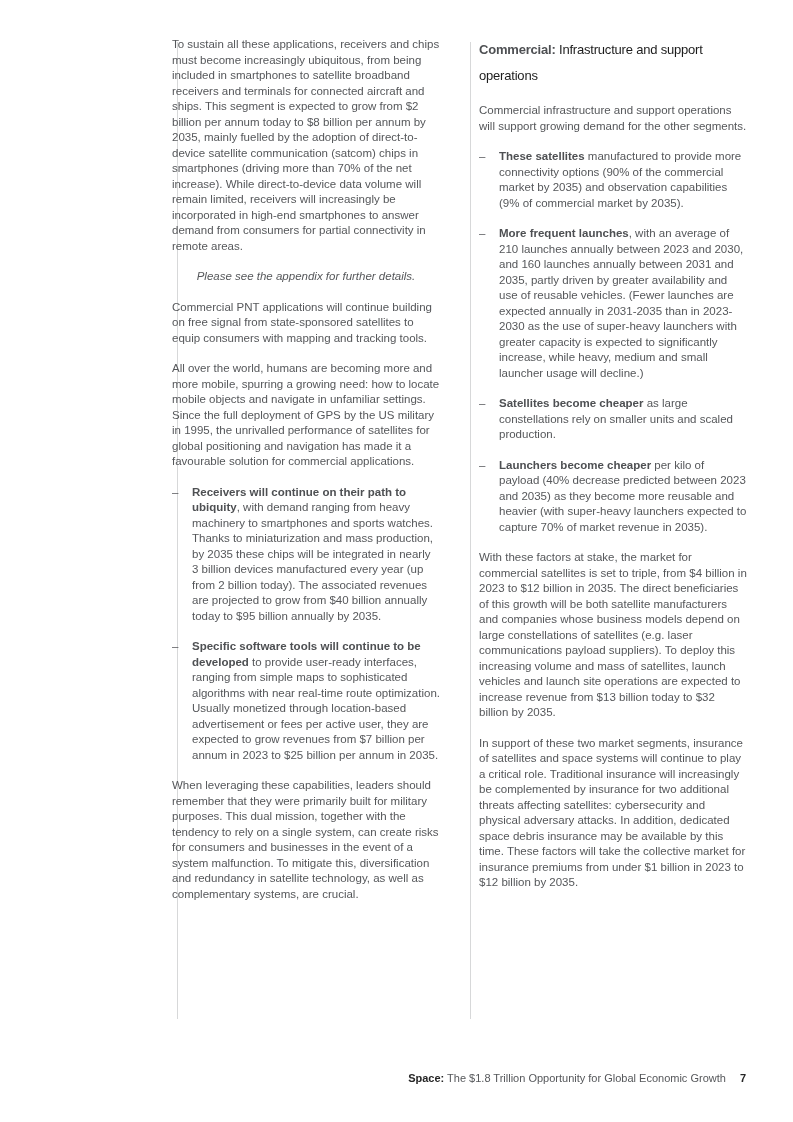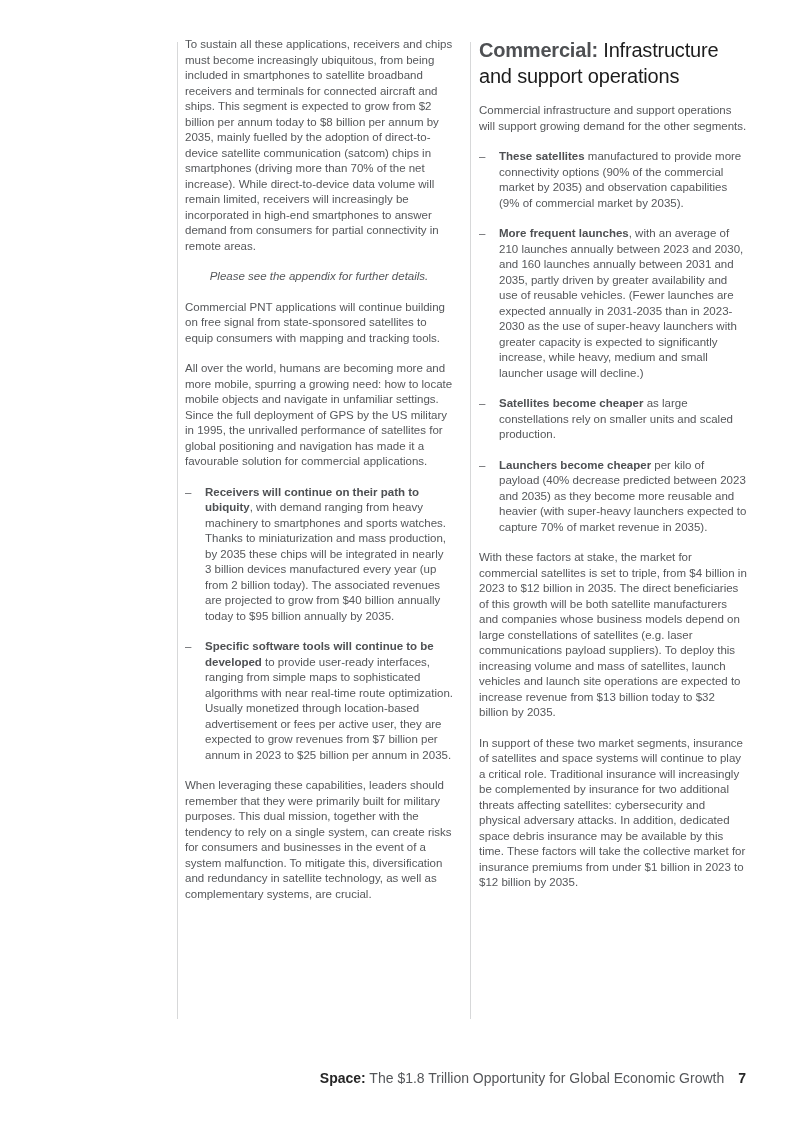--- a/index.html
+++ b/index.html
@@ -21,30 +21,30 @@
   #rule-mid  { left: 470px; }
 
   .col {
     position: absolute;
     top: 37px;
     width: 268px;
     font-size: 11.5px;
     line-height: 15.5px;
     color: #55575a;
   }
-  #col-left  { left: 185px; }
+  #col-left  { left: 172px; }
   #col-right { left: 479px; }
 
   .col > :first-child { margin-top: 0 !important; }
 
   .col p { margin: 0 0 15px 0; }
   .col p.note { font-style: italic; text-align: center; }
 
   h2.heading {
-    font-size: 20px;
+    font-size: 13px;
     line-height: 26px;
     font-weight: 400;
     color: #1c1c1c;
     letter-spacing: -0.2px;
     margin: 24px 0 14px 0;
   }
   h2.heading strong { font-weight: 700; }
 
   .col strong { font-weight: 700; color: #4e5053; }
 
@@ -61,21 +61,21 @@
   ul.bullets li:last-child { margin-bottom: 15px; }
   ul.bullets .dash {
     position: absolute;
     left: 0; top: 0;
   }
 
   .footer {
     position: absolute;
     top: 1071px;
     right: 47px;
-    font-size: 14px;
+    font-size: 11px;
     line-height: 14px;
     color: #55575a;
     display: flex;
     align-items: flex-start;
     gap: 14px;
     white-space: nowrap;
   }
   .footer .title strong { color: #262626; font-weight: 700; }
   .footer .page-num { font-weight: 700; color: #262626; }
 </style>

